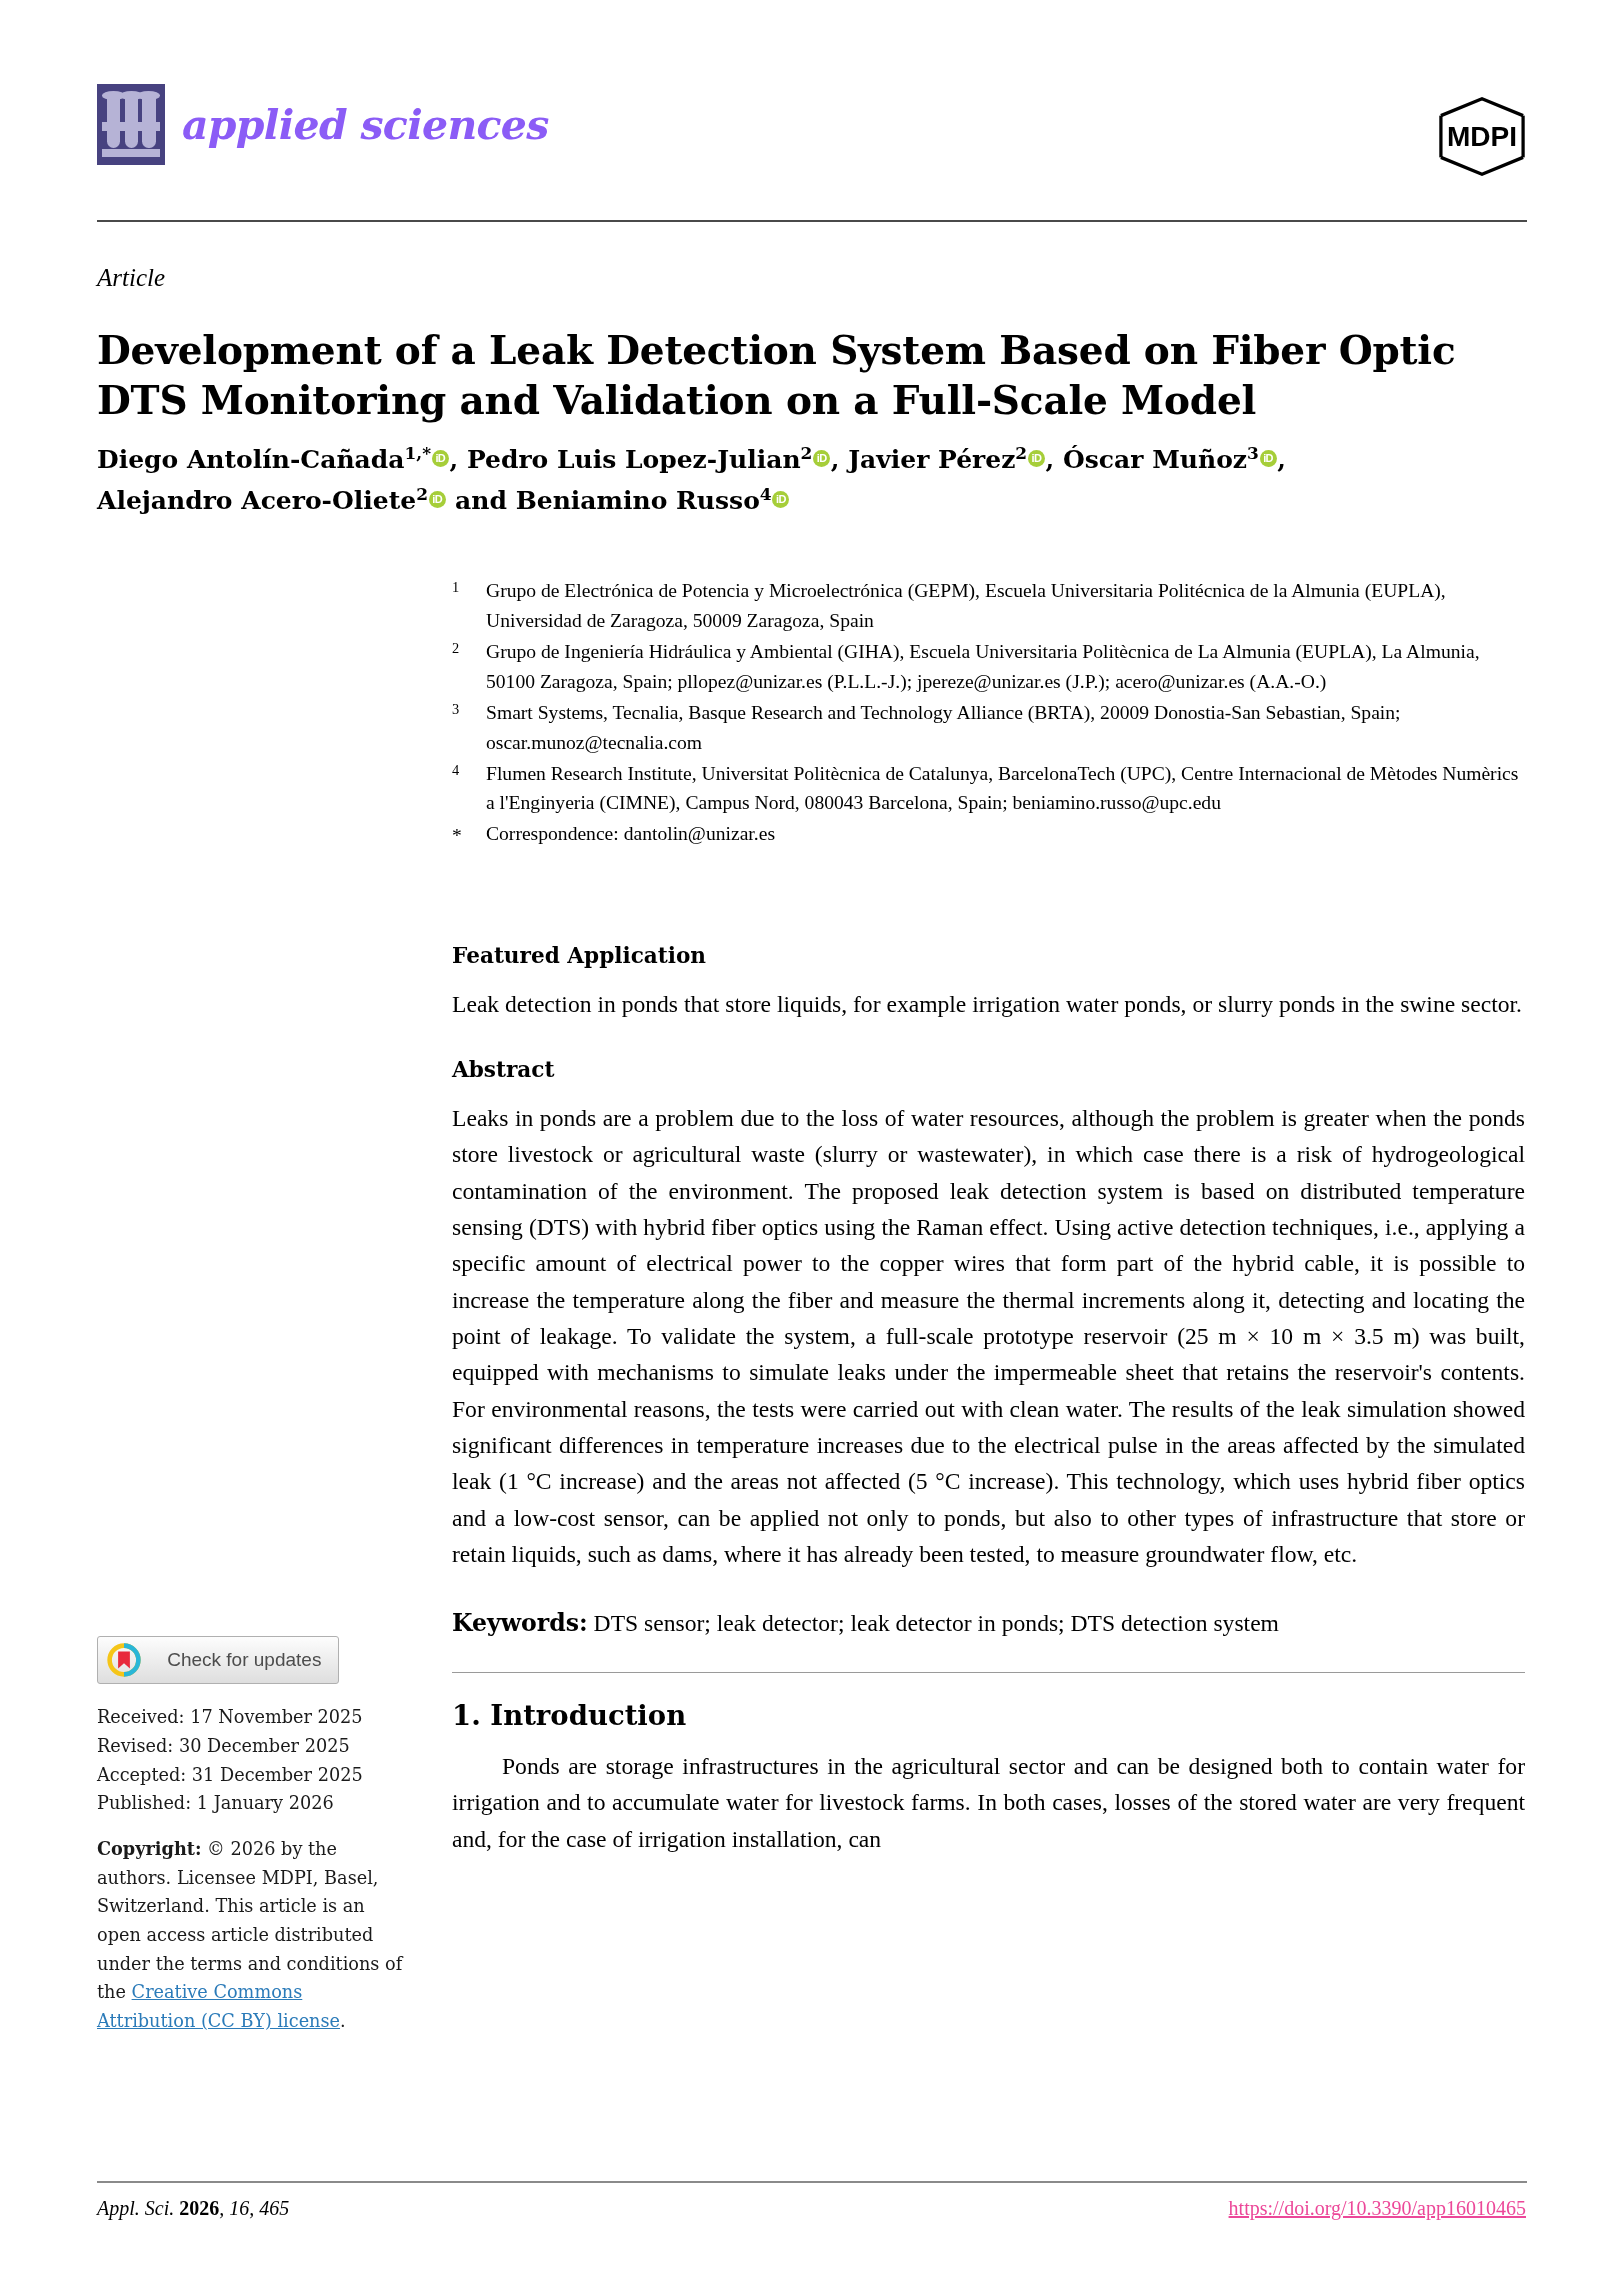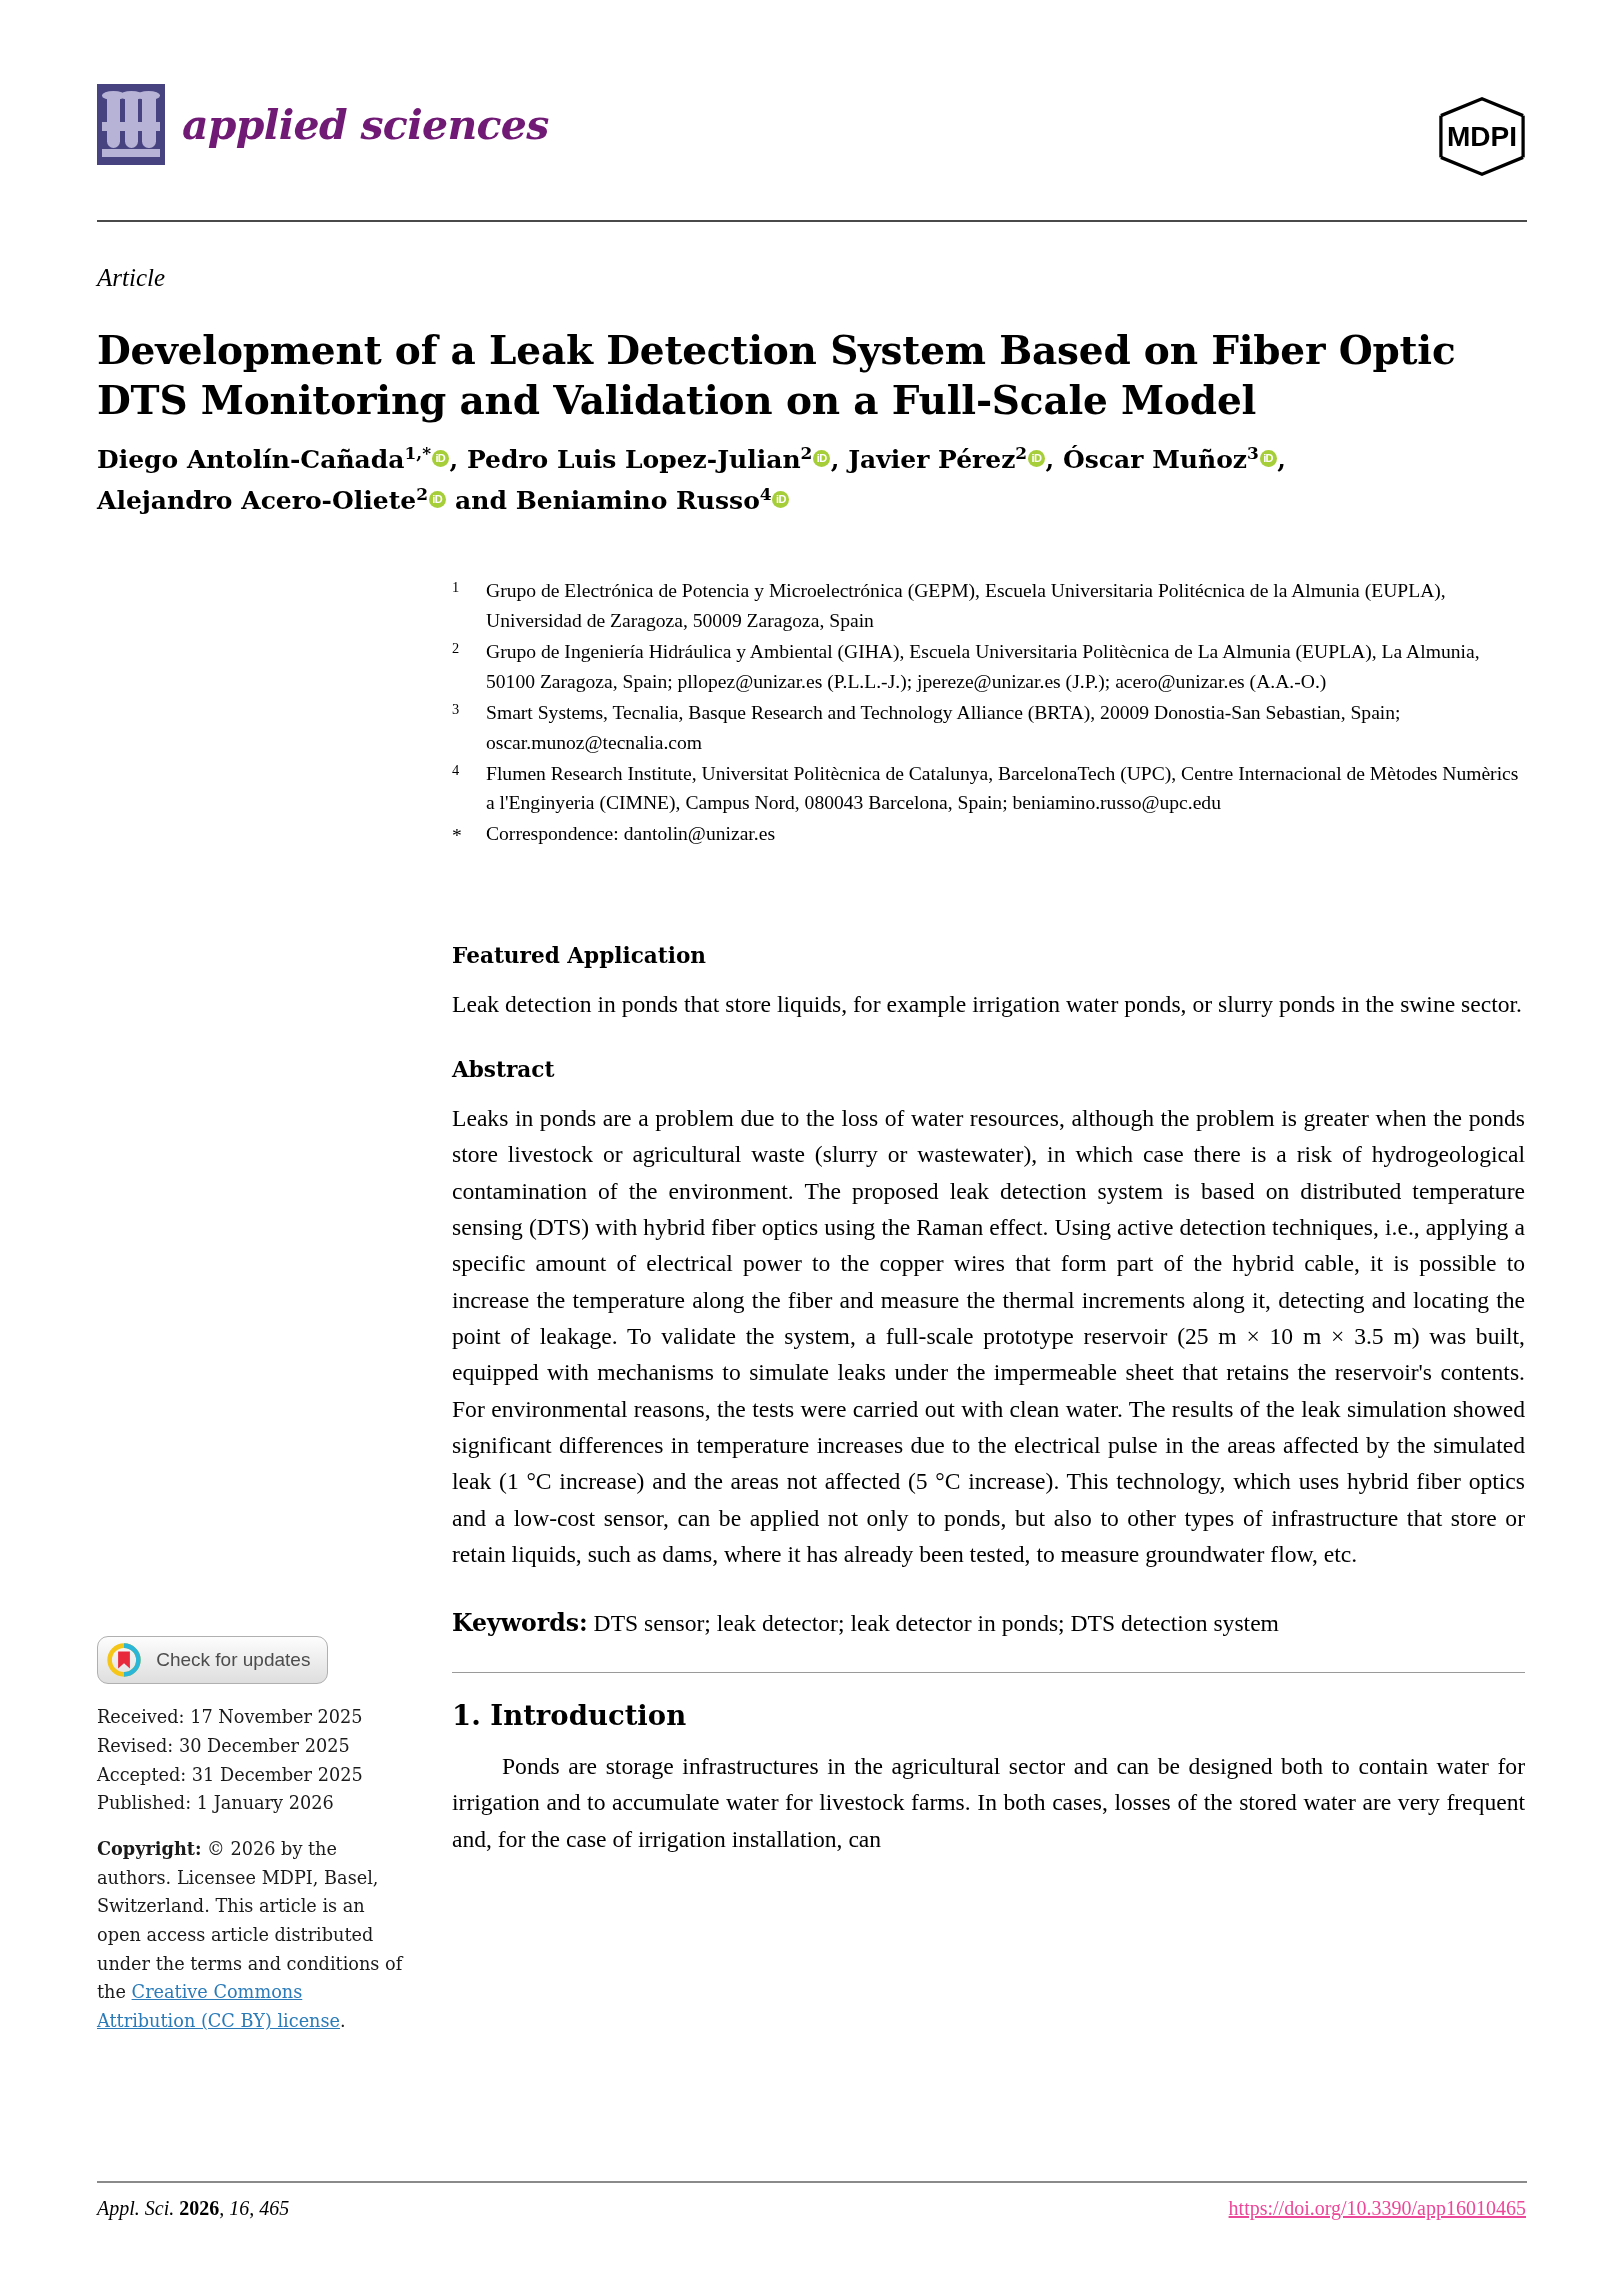--- a/index.html
+++ b/index.html
@@ -76,21 +76,21 @@
     top: 65px;
     width: 58px;
     height: 7.9px;
     background: #b6b3d6;
   }
   .journal-name {
     font-family: "DejaVu Serif", serif;
     font-style: italic;
     font-weight: 700;
     font-size: 41px;
-    color: #701a75;
+    color: #8b5cf6;
     letter-spacing: -0.7px;
     white-space: nowrap;
   }
   .publisher-logo {
     position: absolute;
     right: 0;
     top: 12px;
     width: 90px;
     height: 81px;
   }
@@ -226,23 +226,23 @@
     top: 1636px;
     width: 308px;
     font-family: "DejaVu Serif", serif;
     font-size: 17.7px;
     line-height: 1.62;
     color: #1a1a1a;
   }
   .updates-badge {
     display: inline-flex;
     align-items: center;
-    gap: 15px;
+    gap: 26px;
     border: 1.3px solid #b0b0b0;
-    border-radius: 11px;
+    border-radius: 3px;
     background: linear-gradient(#fdfdfd, #dedede);
     padding: 5.9px 17px 5.9px 9.2px;
     margin-bottom: 19.6px;
   }
   .crossmark-icon { width: 34px; height: 34px; flex: none; }
   .updates-label {
     font-family: "Liberation Sans", sans-serif;
     font-size: 19px;
     color: #4d4d4d;
   }

